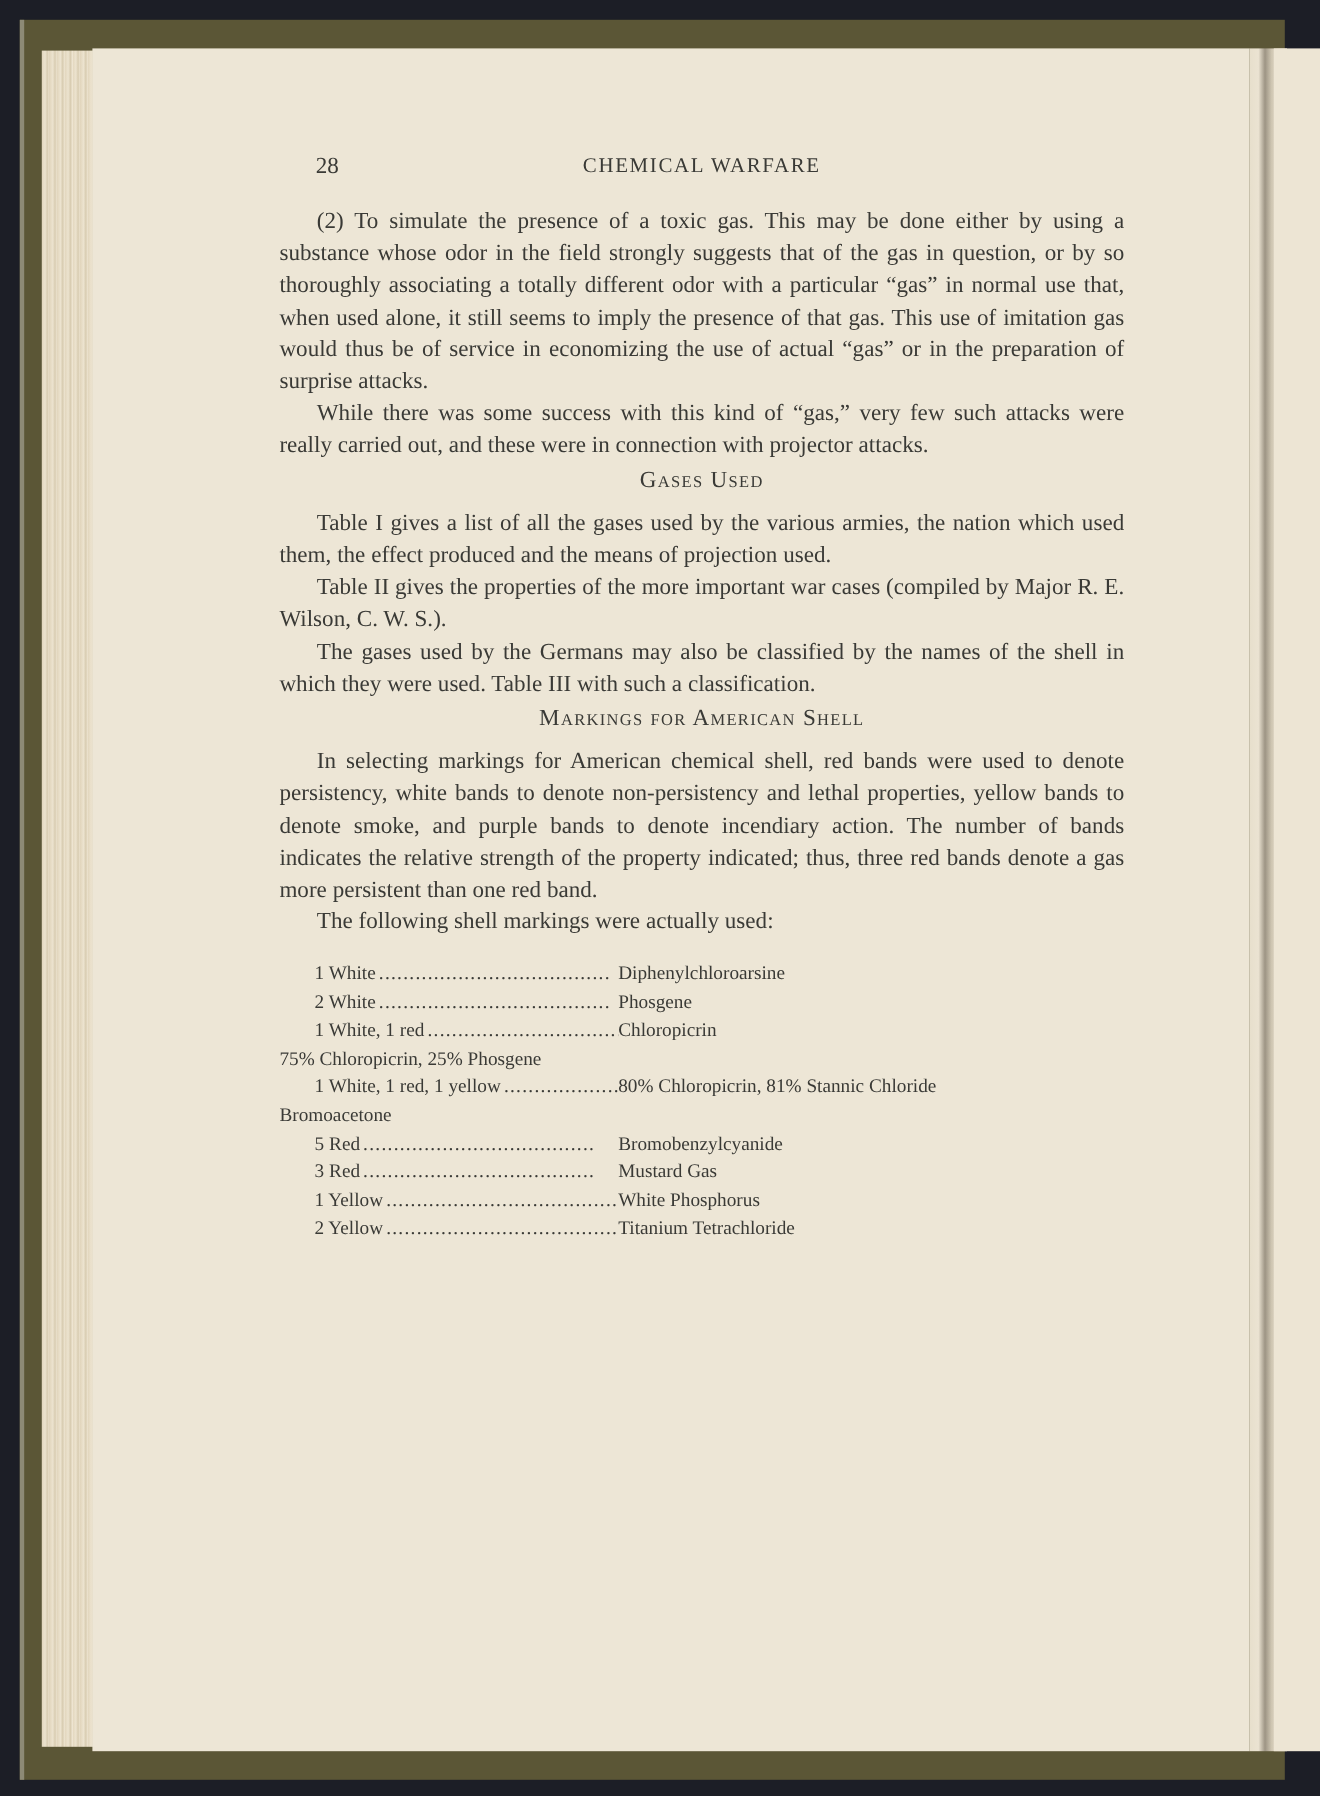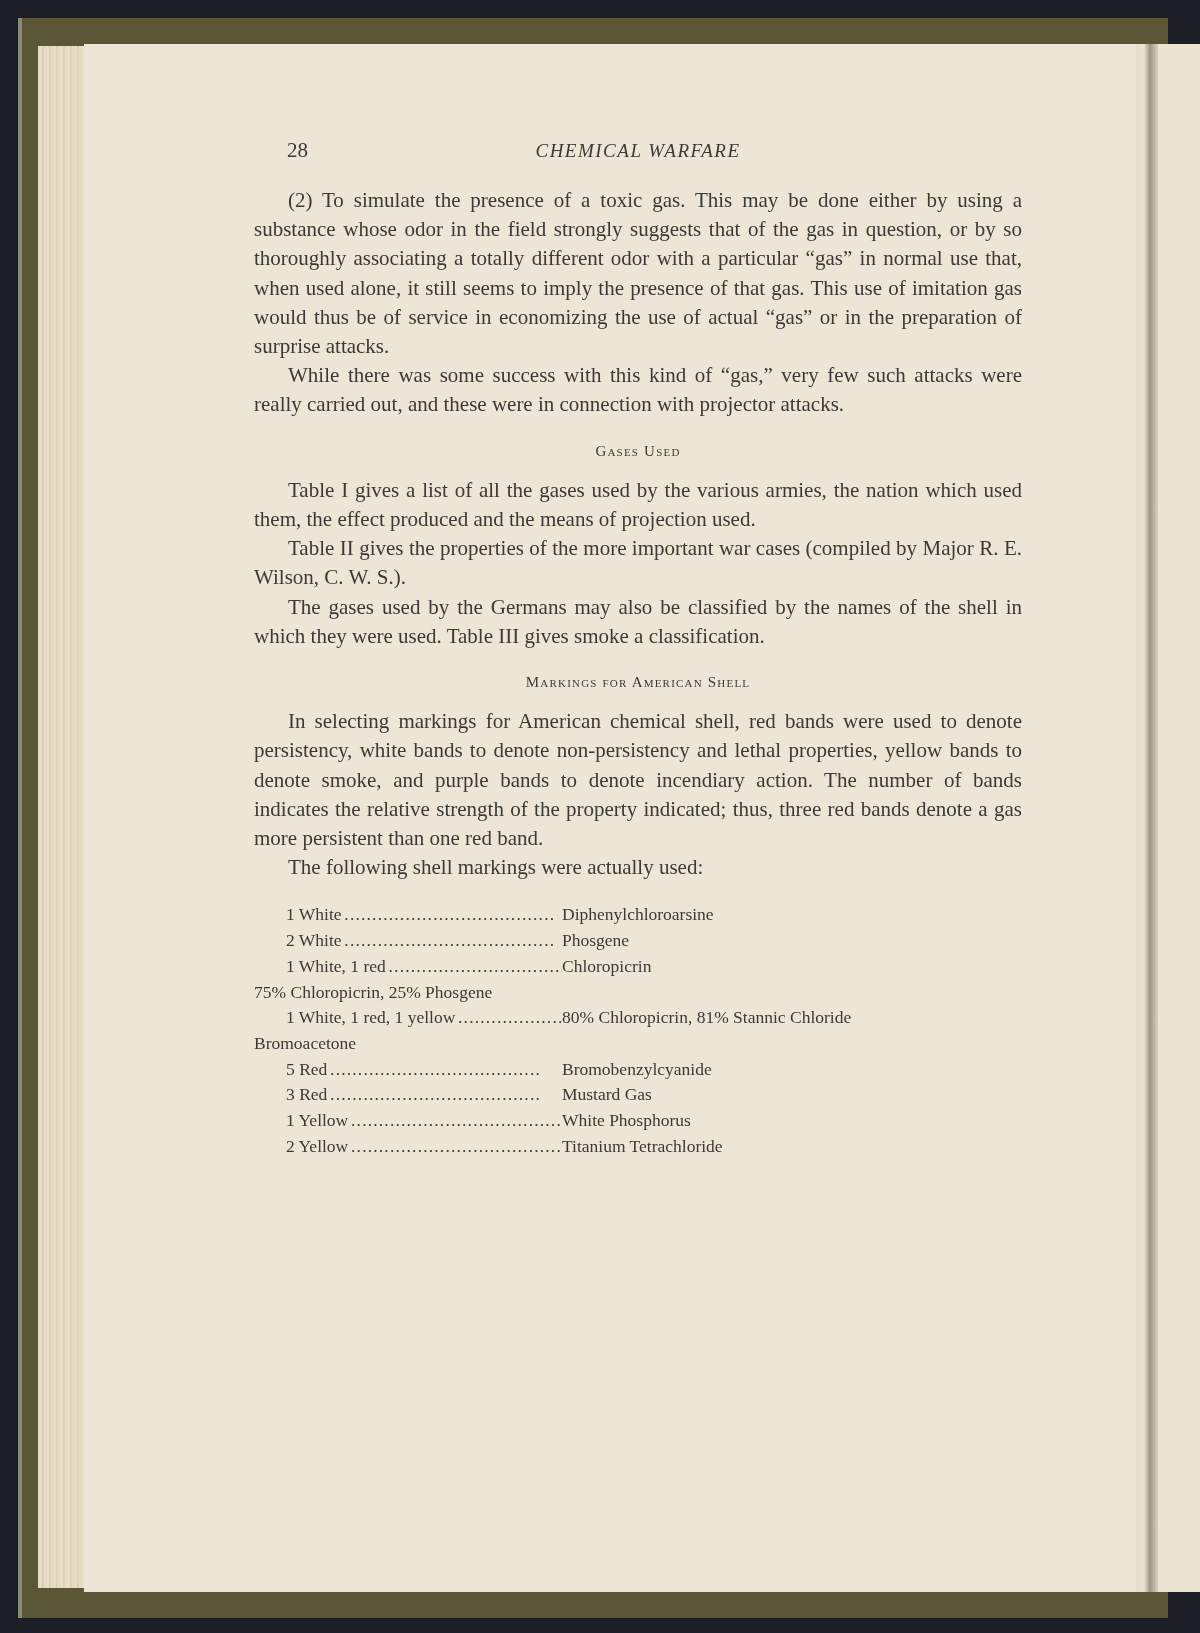--- a/index.html
+++ b/index.html
@@ -33,27 +33,27 @@
       background: #ede5d4;
     }
     .content {
       position: absolute; left: 254px; top: 130px; width: 768px;
       color: #3a3a36; font-size: 21px; line-height: 29.2px;
     }
     .running-head { position: relative; height: 40px; margin-top: 0px; }
     .page-number { position: absolute; left: 0; top: 6px; font-size: 21px; color: #3a3a36; margin-left: 33px; }
     .running-title {
       position: absolute; left: 0; right: 0; top: 6px; text-align: center;
-      font-style: italic; letter-spacing: 1.5px; font-size: 19px; color: #3a3a36;
+      letter-spacing: 1.5px; font-size: 19px; color: #3a3a36;
     }
     p { margin: 0; text-align: justify; text-indent: 34px; }
     .para-first { margin-top: 16px; }
     .heading {
       text-align: center; font-variant: small-caps; letter-spacing: 1.2px;
-      margin: 17px 0 10px 0; font-size: 15px;
+      margin: 2px 0 10px 0; font-size: 21px;
     }
     .list { margin-top: 20px; font-size: 17.5px; line-height: 25.7px; }
     .row { display: flex; }
     .row .mark {
       width: 308px; padding-left: 32px; box-sizing: border-box; white-space: nowrap; overflow: hidden;
     }
     .row .mark::after {
       content: " . . . . . . . . . . . . . . . . . . . . . . . . . . . . . . . . . . . . . . ";
       letter-spacing: -1.6px;
     }
@@ -74,21 +74,21 @@
     <span class="page-number">28</span>
     <span class="running-title">CHEMICAL WARFARE</span>
   </div>
 
   <p class="para-first">(2) To simulate the presence of a toxic gas. This may be done either by using a substance whose odor in the field strongly suggests that of the gas in question, or by so thoroughly associating a totally different odor with a particular “gas” in normal use that, when used alone, it still seems to imply the presence of that gas. This use of imitation gas would thus be of service in economizing the use of actual “gas” or in the preparation of surprise attacks.</p>
   <p>While there was some success with this kind of “gas,” very few such attacks were really carried out, and these were in connection with projector attacks.</p>
 
   <div class="heading">Gases Used</div>
   <p>Table I gives a list of all the gases used by the various armies, the nation which used them, the effect produced and the means of projection used.</p>
   <p>Table II gives the properties of the more important war cases (compiled by Major R. E. Wilson, C. W. S.).</p>
-  <p>The gases used by the Germans may also be classified by the names of the shell in which they were used. Table III gives smoke a classification.</p>
+  <p>The gases used by the Germans may also be classified by the names of the shell in which they were used. Table III with such a classification.</p>
 
   <div class="heading">Markings for American Shell</div>
   <p>In selecting markings for American chemical shell, red bands were used to denote persistency, white bands to denote non-persistency and lethal properties, yellow bands to denote smoke, and purple bands to denote incendiary action. The number of bands indicates the relative strength of the property indicated; thus, three red bands denote a gas more persistent than one red band.</p>
   <p>The following shell markings were actually used:</p>
 
   <div class="list">
     <div class="row">
       <span class="mark">1 White</span>
       <span class="gas">Diphenylchloroarsine</span>
     </div>

